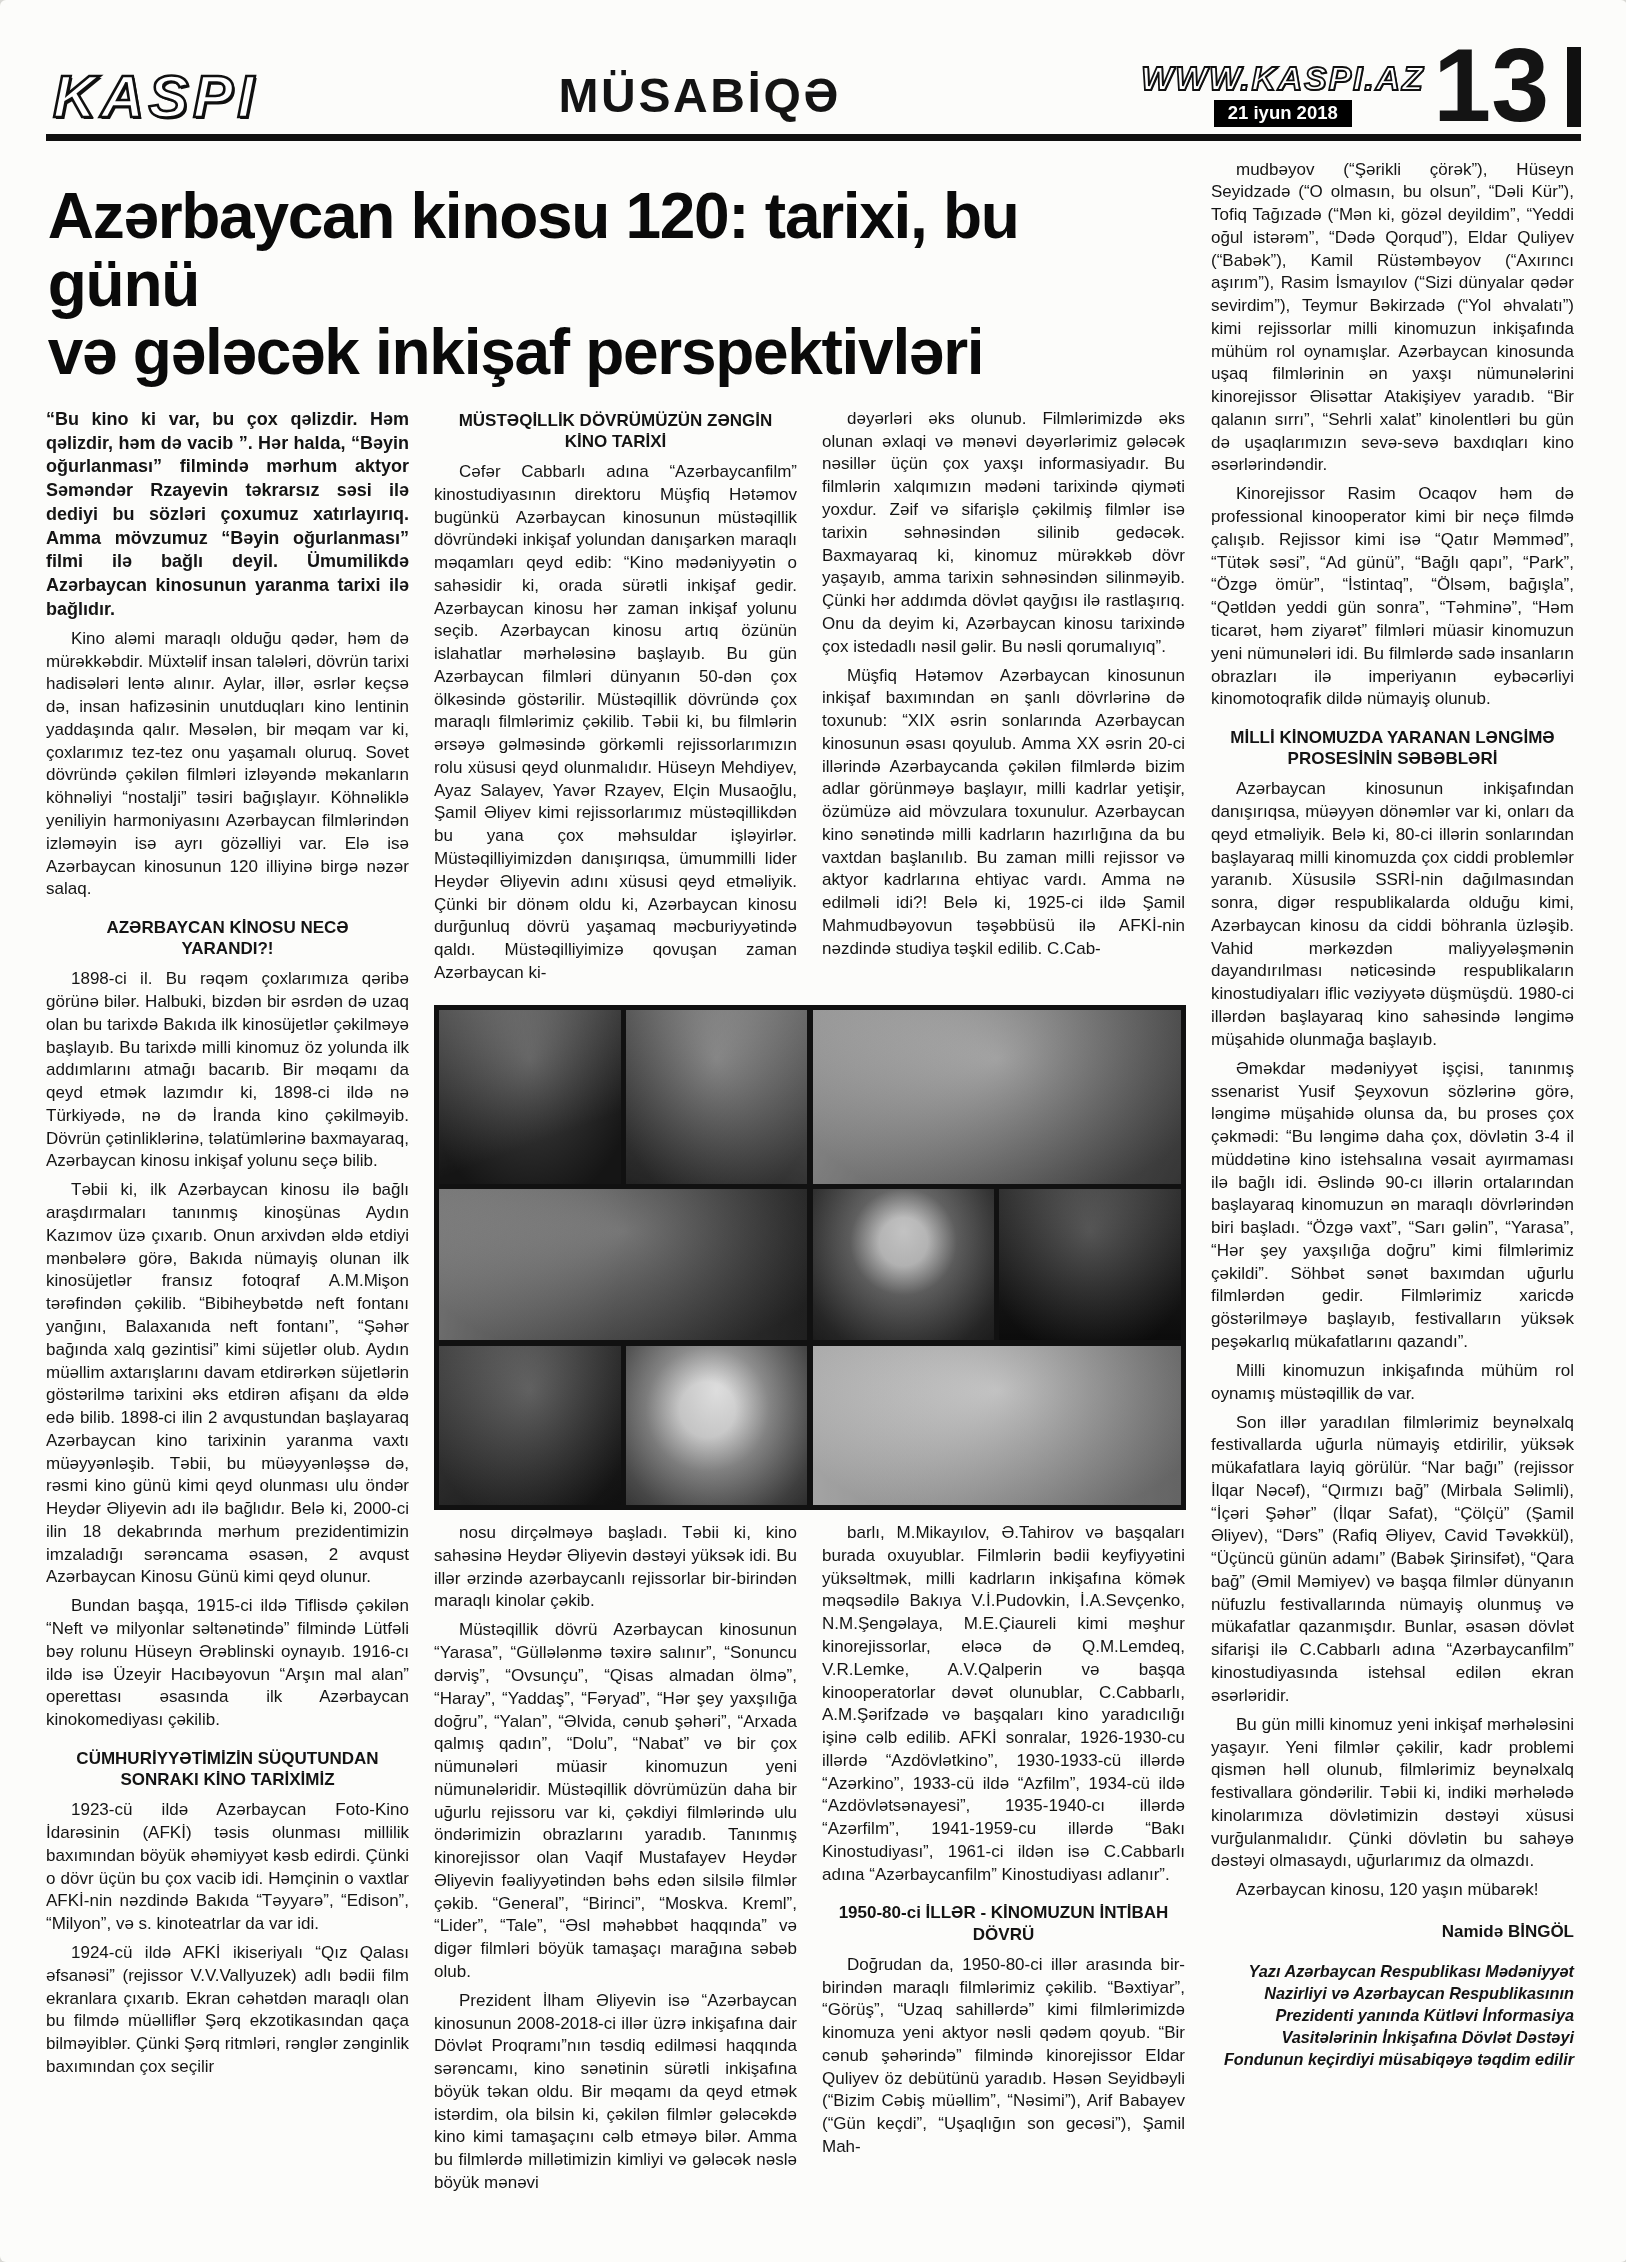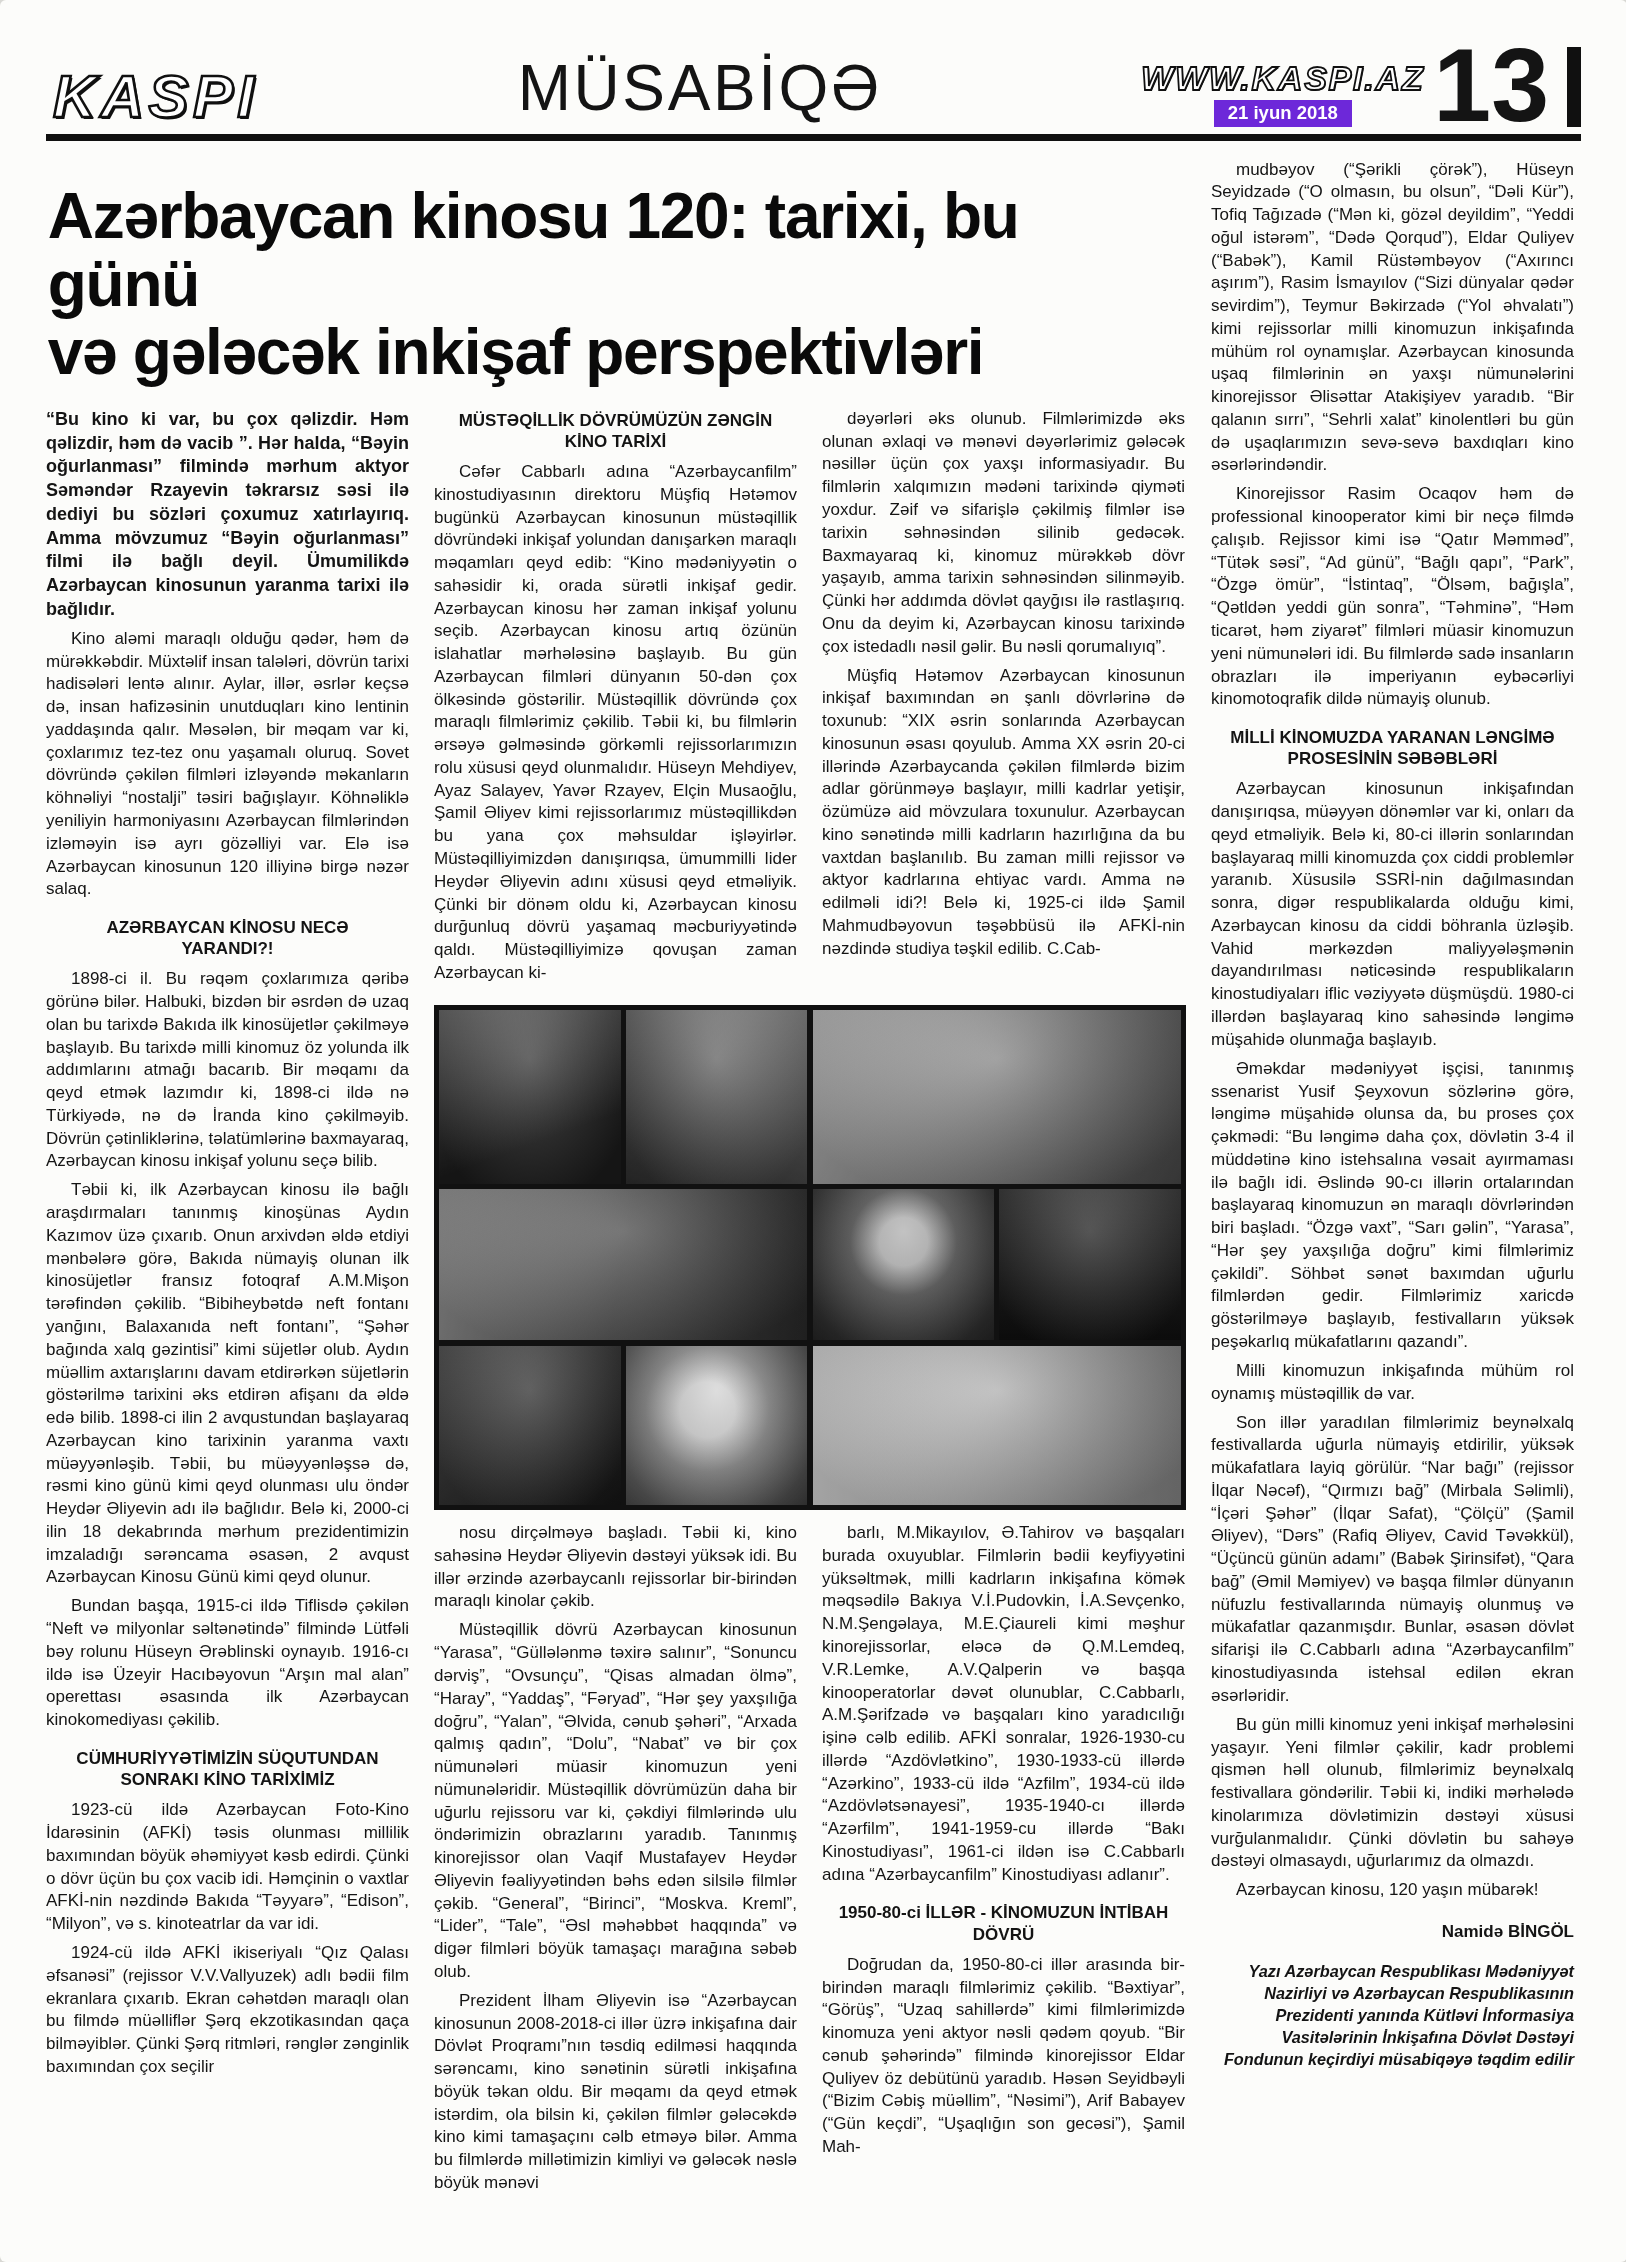--- a/index.html
+++ b/index.html
@@ -9,28 +9,28 @@
     font-family:"Liberation Sans", sans-serif;
     padding:23px 46px 35px;overflow:hidden;position:relative;border-radius:6px;
   }
   
   header{display:flex;align-items:flex-end;justify-content:space-between;height:104px;}
   .logo{
     font-size:60px;font-weight:900;font-style:italic;letter-spacing:4.4px;
     color:#fff;-webkit-text-stroke:2.6px #101010;text-shadow:1.8px 1.8px 0 #101010;
     line-height:1;padding-left:7px;
   }
-  .section-title{font-size:64px;font-weight:400;letter-spacing:2.6px;line-height:1;padding-bottom:7px;}
+  .section-title{font-size:48px;font-weight:700;letter-spacing:2.6px;line-height:1;padding-bottom:7px;}
   .mast-right{display:flex;align-items:flex-end;gap:8.8px;}
   .site-col{display:flex;flex-direction:column;align-items:center;}
   .site{
     font-size:34px;font-weight:900;font-style:italic;letter-spacing:1.8px;
     color:#fff;-webkit-text-stroke:1.8px #101010;text-shadow:0.9px 0.9px 0 #101010;line-height:1.05;
   }
-  .date-strip{background:#6d28d9;color:#fff;font-weight:700;font-size:18.5px;padding:2.6px 14px;text-align:right;margin-top:3.5px;}
+  .date-strip{background:#000000;color:#fff;font-weight:700;font-size:18.5px;padding:2.6px 14px;text-align:right;margin-top:3.5px;}
   .pagenum{font-size:104px;font-weight:900;line-height:.8;position:relative;padding-right:32px;}
   .pagenum::after{content:"";position:absolute;right:0;top:3.5px;bottom:0;width:14px;background:#101010;}
   .rule{height:7px;background:#101010;margin-top:7px;}
   
   .headline{
     margin:26.5px 5.3px 21px 1.8px;font-size:64px;line-height:1.07;font-weight:900;
     letter-spacing:-1.3px;color:#0a0a0a;
   }
   
   main{display:flex;gap:25px;margin-top:14px;}

